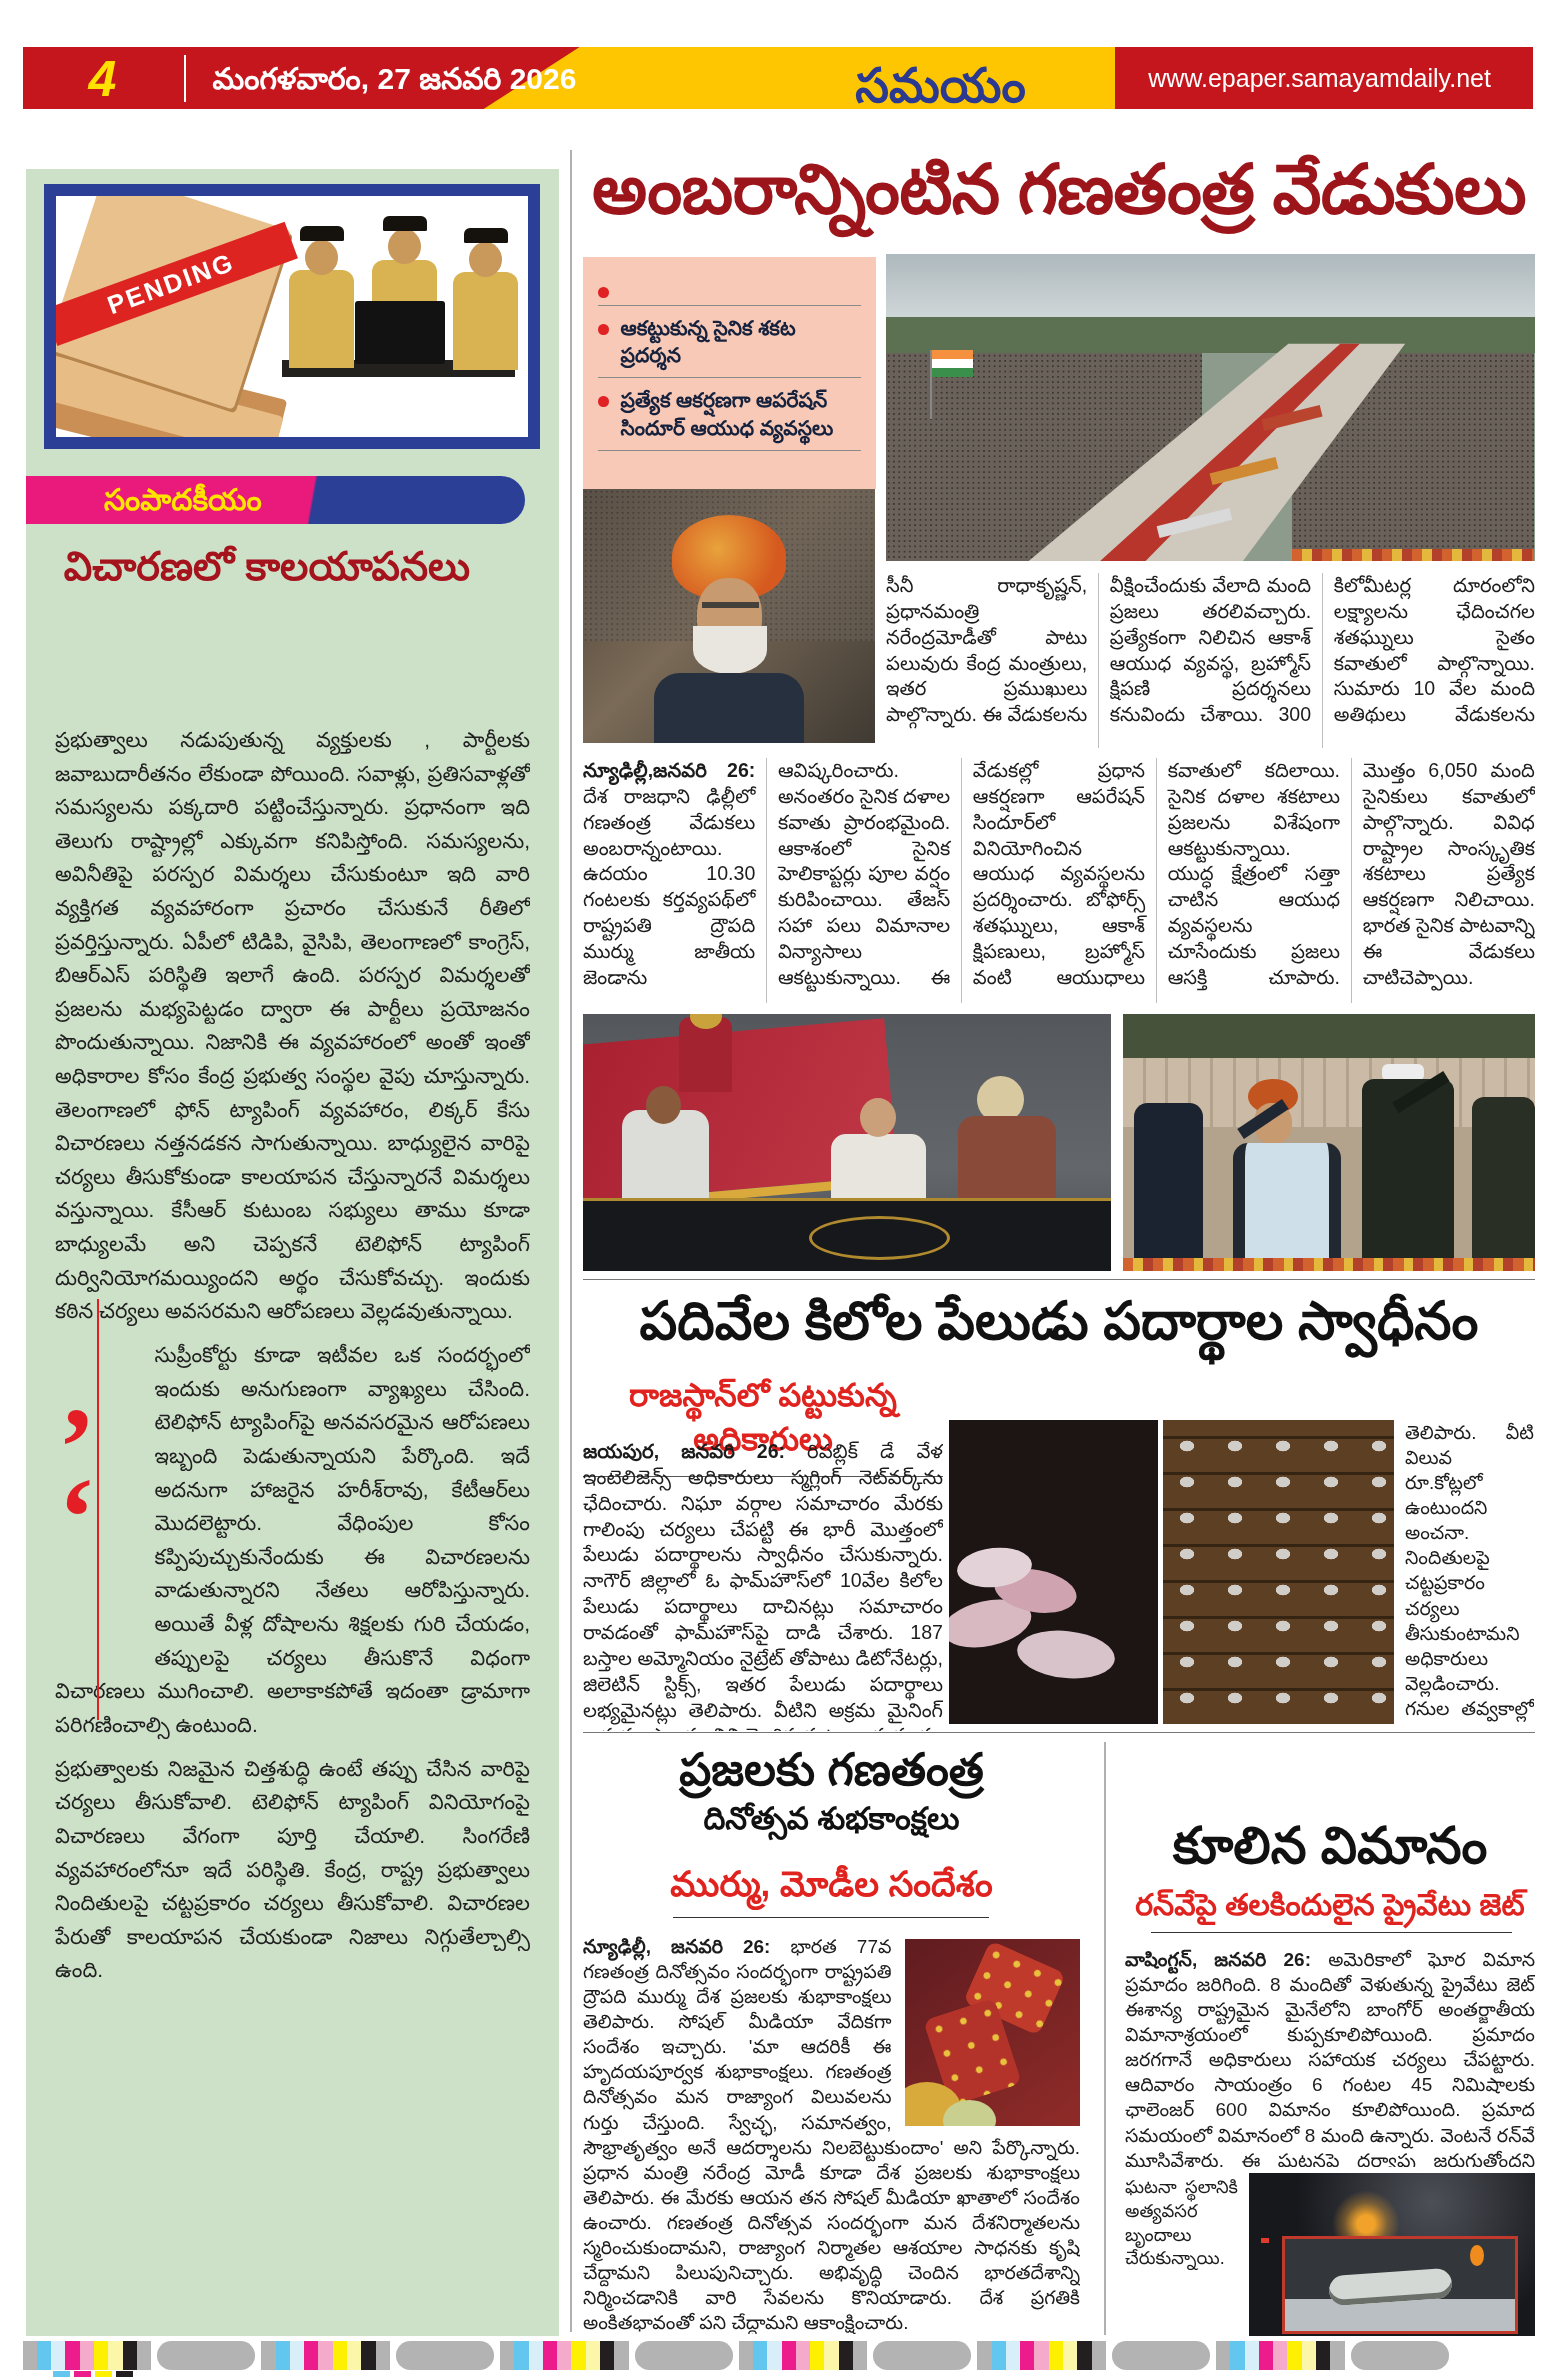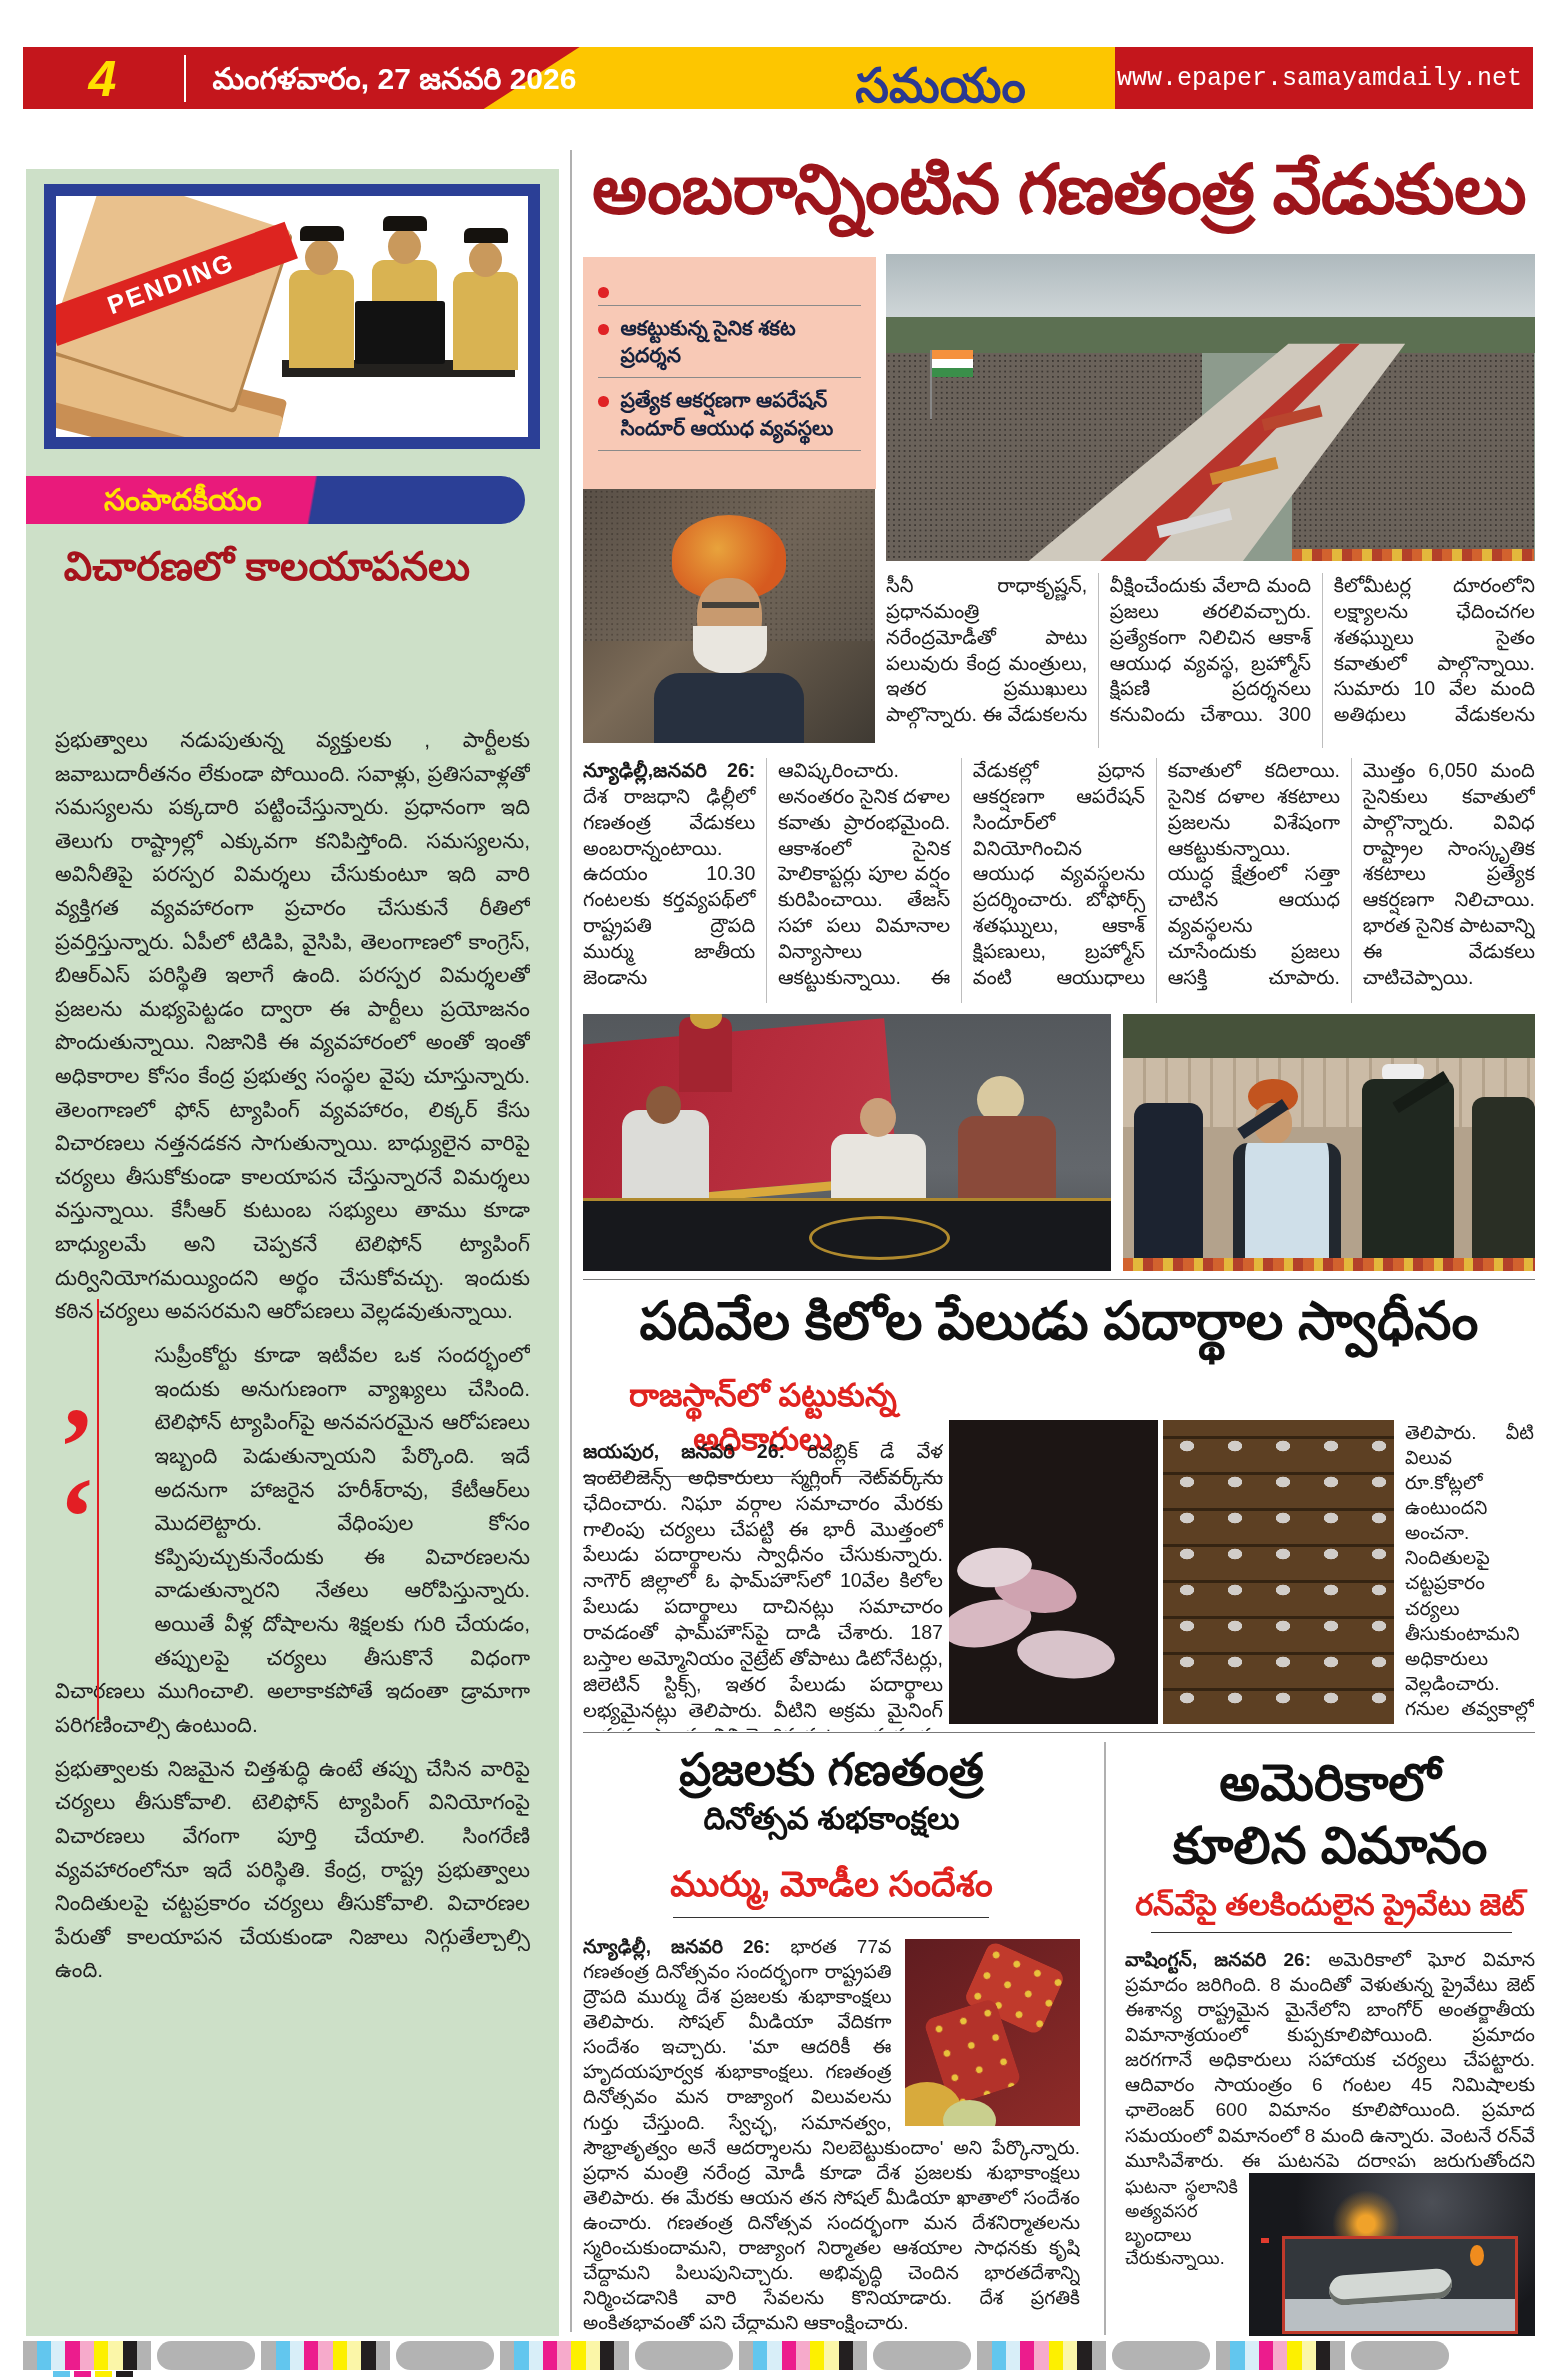--- a/index.html
+++ b/index.html
@@ -80,21 +80,21 @@
 <div class="page">
 
   <div class="abs" style="left:22.6px;top:47px;width:1510px;height:62px;">
     <div class="abs hdr-yellow" style="left:0;top:0;width:100%;height:100%;"></div>
     <div class="abs hdr-red-left" style="left:0;top:0;width:557px;height:100%;"></div>
     <div class="abs hdr-red-right" style="left:1092px;top:0;width:418px;height:100%;"></div>
     <div class="abs pageno" style="left:66px;top:3px;">4</div>
     <div class="abs hdr-vline" style="left:161px;top:7.5px;height:47px;"></div>
     <div class="abs hdr-date" style="left:190px;top:15px;">మంగళవారం, 27 జనవరి 2026</div>
     <div class="abs masthead ctr" style="left:760px;top:10.5px;width:316px;">సమయం</div>
-    <div class="abs hdr-site ctr" style="left:1092px;top:16.6px;width:410px;font-family:Liberation Mono, monospace;">www.epaper.samayamdaily.net</div>
+    <div class="abs hdr-site ctr" style="left:1092px;top:16.6px;width:410px;">www.epaper.samayamdaily.net</div>
   </div>
 
   <div class="abs edit-col clip" style="left:26px;top:169px;width:533px;height:2167px;">
 
     <div class="abs pending-frame" style="left:18px;top:15px;width:472px;height:241px;">
       <div class="pending-inner">
         <div class="folder" style="left:-22.6px;bottom:-15px;width:248px;height:83px;background:#c98f54;transform:rotate(14deg);"></div>
         <div class="folder" style="left:-15px;bottom:7.5px;width:241px;height:45px;background:#e7bd85;transform:rotate(15deg);"></div>
         <div class="folder" style="left:15px;top:0px;width:196px;height:188px;background:#e9c18d;transform:rotate(18deg);box-shadow:3px 3px 0 #b5854d;">
           <div class="pending-band" style="left:-30px;top:68px;width:256px;height:39px;transform:rotate(-38deg);">PENDING</div>
@@ -243,21 +243,20 @@
       <div class="abs" style="left:68px;top:15px;width:83px;height:68px;background:#c03a2c;transform:rotate(24deg);border-radius:10.5px;background-image:radial-gradient(#e8c23c 3px,transparent 3.8px);background-size:22.6px 22.6px;"></div>
       <div class="abs" style="left:30px;top:68px;width:75px;height:90px;background:#b3322a;transform:rotate(-18deg);border-radius:10.5px;background-image:radial-gradient(#e8c23c 3px,transparent 3.8px);background-size:25.6px 25.6px;"></div>
       <div class="abs" style="left:-12px;top:143px;width:68px;height:53px;background:#d8aa3c;border-radius:50%;"></div>
       <div class="abs" style="left:38px;top:161px;width:53px;height:41px;background:#c9cf8e;border-radius:50%;"></div>
     </div>
     <span class="dl">న్యూఢిల్లీ, జనవరి 26:</span>
     <span>భారత 77వ గణతంత్ర దినోత్సవం సందర్భంగా రాష్ట్రపతి ద్రౌపది ముర్ము దేశ ప్రజలకు శుభాకాంక్షలు తెలిపారు. సోషల్ మీడియా వేదికగా సందేశం ఇచ్చారు. 'మా ఆదరికీ ఈ హృదయపూర్వక శుభాకాంక్షలు. గణతంత్ర దినోత్సవం మన రాజ్యాంగ విలువలను గుర్తు చేస్తుంది. స్వేచ్ఛ, సమానత్వం, సౌభ్రాతృత్వం అనే ఆదర్శాలను నిలబెట్టుకుందాం' అని పేర్కొన్నారు.</span>
     <span>ప్రధాన మంత్రి నరేంద్ర మోడీ కూడా దేశ ప్రజలకు శుభాకాంక్షలు తెలిపారు. ఈ మేరకు ఆయన తన సోషల్ మీడియా ఖాతాలో సందేశం ఉంచారు. గణతంత్ర దినోత్సవ సందర్భంగా మన దేశనిర్మాతలను స్మరించుకుందామని, రాజ్యాంగ నిర్మాతల ఆశయాల సాధనకు కృషి చేద్దామని పిలుపునిచ్చారు. అభివృద్ధి చెందిన భారతదేశాన్ని నిర్మించడానికి వారి సేవలను కొనియాడారు. దేశ ప్రగతికి అంకితభావంతో పని చేద్దామని ఆకాంక్షించారు.</span>
   </div>
 
-  <div class="abs sec-h ctr" style="left:1125px;top:1753px;width:410px;font-size:51px;">అమెరికాలో</div>
   <div class="abs sec-h ctr" style="left:1125px;top:1816px;width:410px;font-size:51px;">కూలిన విమానం</div>
   <div class="abs sub-red ctr" style="left:1125px;top:1888px;width:410px;font-size:30px;">రన్‌వేపై తలకిందులైన ప్రైవేటు జెట్</div>
   <div class="abs hline" style="left:1151px;top:1932px;width:361px;background:#333;"></div>
   <div class="abs story-body jt clip" style="left:1125px;top:1947px;width:410px;height:220px;font-size:19px;">
     <span class="dl">వాషింగ్టన్, జనవరి 26:</span>
     <span>అమెరికాలో ఘోర విమాన ప్రమాదం జరిగింది. 8 మందితో వెళుతున్న ప్రైవేటు జెట్ ఈశాన్య రాష్ట్రమైన మైనేలోని బాంగోర్ అంతర్జాతీయ విమానాశ్రయంలో కుప్పకూలిపోయింది. ప్రమాదం జరగగానే అధికారులు సహాయక చర్యలు చేపట్టారు. ఆదివారం సాయంత్రం 6 గంటల 45 నిమిషాలకు ఛాలెంజర్ 600 విమానం కూలిపోయింది. ప్రమాద సమయంలో విమానంలో 8 మంది ఉన్నారు. వెంటనే రన్‌వే మూసివేశారు. ఈ ఘటనపై దర్యాప్తు జరుగుతోందని అధికారులు తెలిపారు. విమానం రన్‌వేపై తలకిందులుగా పడిపోయి ప్రమాదానికి గురైంది. ప్రయాణికులను ఆసుపత్రికి తరలించారు. సహాయక చర్యలు ముమ్మరంగా సాగుతున్నాయి.</span>
   </div>
   <div class="abs story-body jt clip" style="left:1125px;top:2176px;width:113px;height:158px;font-size:18px;">ఘటనా స్థలానికి అత్యవసర బృందాలు చేరుకున్నాయి.</div>
   <div class="photo" style="left:1249px;top:2173px;width:286px;height:163px;background:#17181c;">
     <div class="abs" style="left:0;top:0;width:100%;height:100%;background:radial-gradient(circle at 64% 18%,rgba(120,125,135,.55),transparent 60%);"></div>

